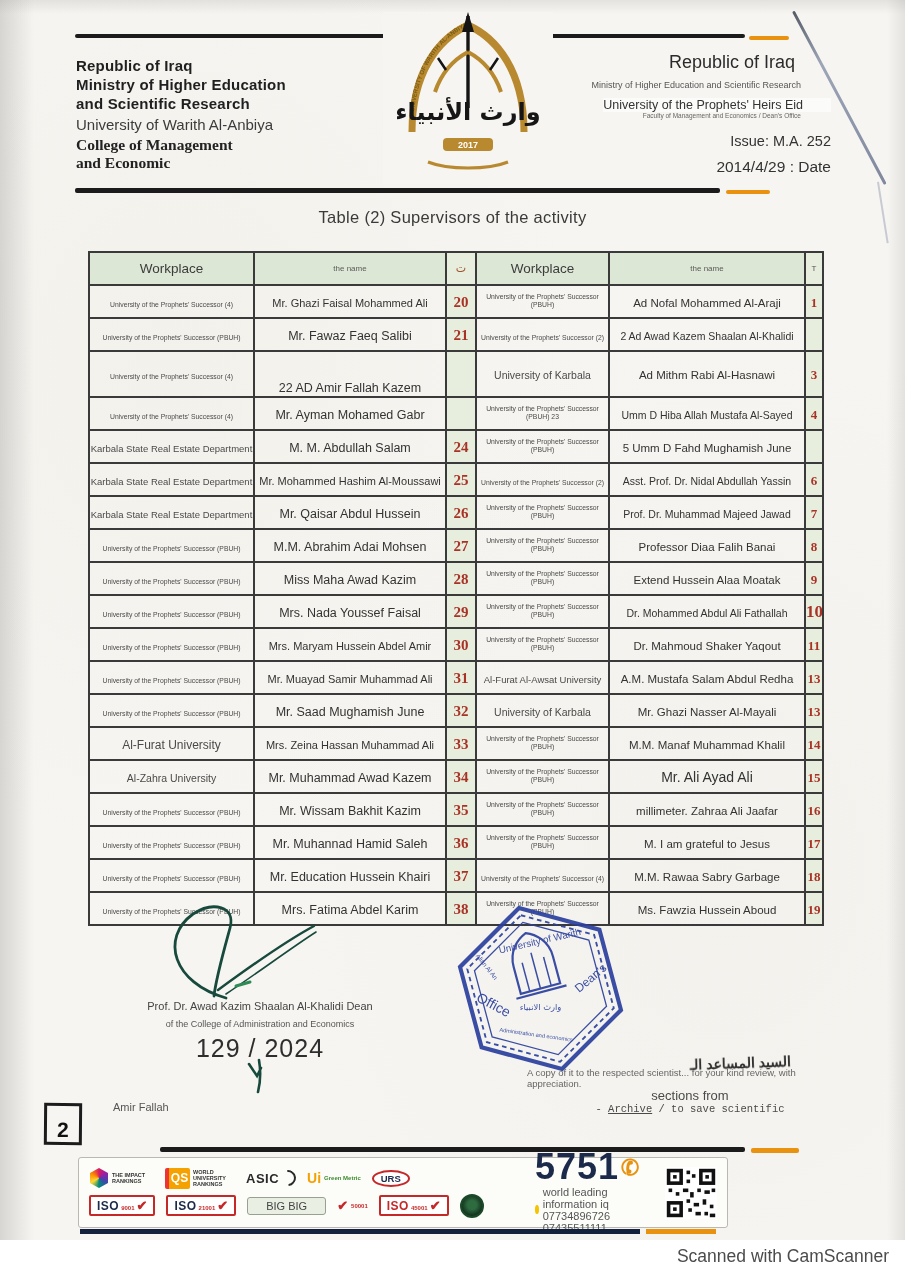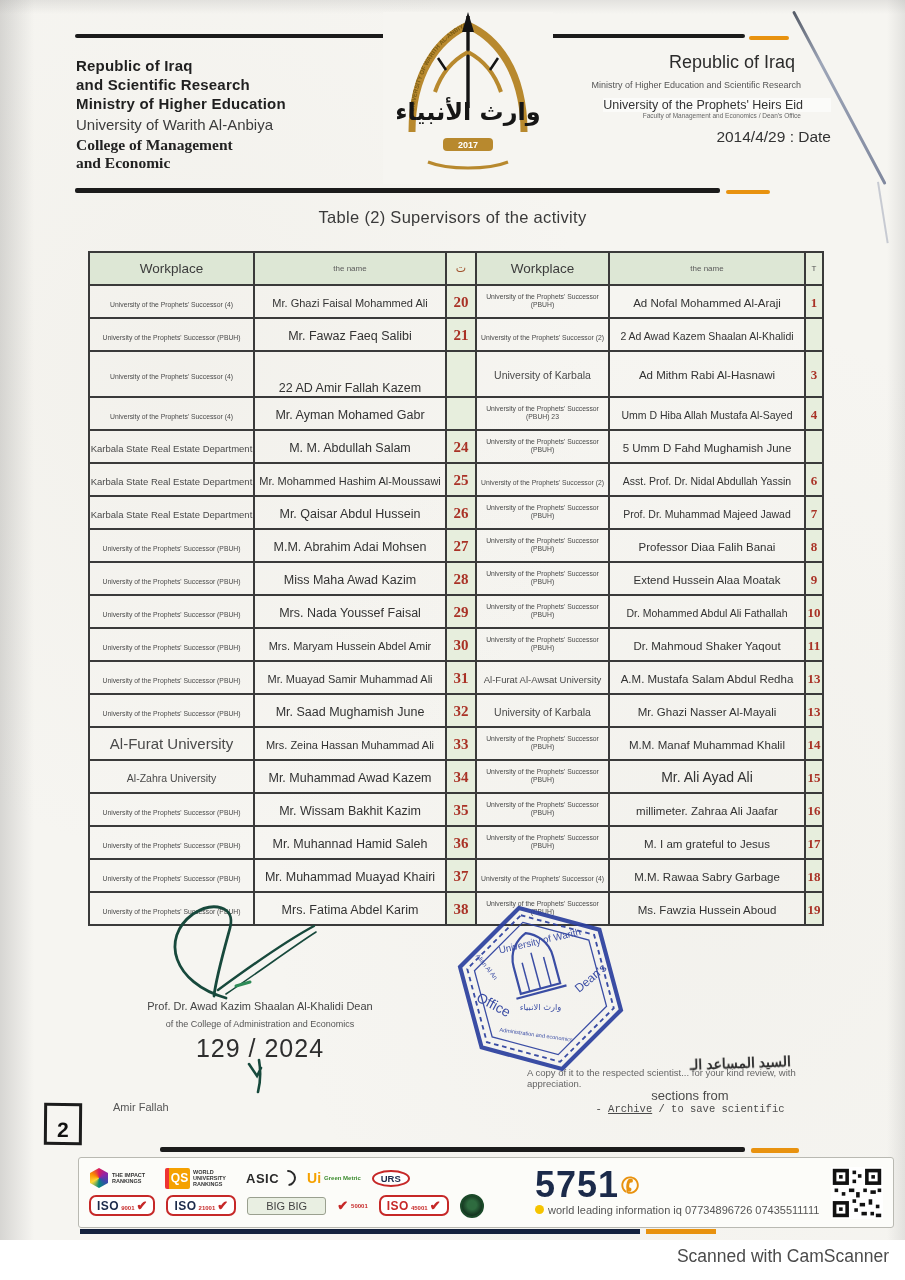--- a/index.html
+++ b/index.html
@@ -81,36 +81,36 @@
   .arabic-overlay{position:absolute;left:690px;top:1055px;font-size:14px;font-weight:bold;color:#2b2b2b;filter:blur(.3px);transform:rotate(-2deg);}
   .sections-line{position:absolute;left:590px;top:1088px;width:200px;text-align:center;font-size:13px;color:#4a4a4a;}
   .archive-line{position:absolute;left:555px;top:1103px;width:270px;text-align:center;font-size:10.5px;color:#4a4a4a;font-family:Liberation Mono, monospace;}
   .archive-line .u{text-decoration:underline;}
 
   .page-box{position:absolute;left:44px;top:1103px;width:32px;height:36px;border:3px solid #1c1c1c;
     font-size:21px;font-weight:bold;color:#111;display:flex;align-items:flex-end;justify-content:center;transform:rotate(.5deg);background:#f6f5f1;}
   .handler{position:absolute;left:113px;top:1101px;font-size:11px;color:#555;}
 
   
-  .footer-box{position:absolute;left:78px;top:1157px;width:816px;height:71px;background:#fcfcf9;
+  .footer-box{position:absolute;left:78px;top:1157px;width:650px;height:71px;background:#fcfcf9;
     border:1px solid #b9b9b2;border-radius:3px;box-sizing:border-box;display:flex;align-items:center;padding:4px 10px;gap:10px;}
   .badges{display:flex;flex-direction:column;gap:5px;width:430px;flex:0 0 auto;}
   .brow{display:flex;align-items:center;gap:11px;}
   .badge{display:flex;align-items:center;gap:3px;}
   .impact-hex{width:20px;height:20px;border-radius:4px;
     background:conic-gradient(#d81b60,#8e24aa,#3949ab,#00897b,#fdd835,#fb8c00,#d81b60);
     clip-path:polygon(50% 0,95% 25%,95% 75%,50% 100%,5% 75%,5% 25%);}
   .tiny-label{font-size:5.5px;font-weight:bold;color:#333;line-height:1.15;width:42px;}
   .qs-sq{width:21px;height:21px;background:#f5a100;border-left:4px solid #e33;color:#fff;font-weight:bold;font-size:12px;display:flex;align-items:center;justify-content:center;border-radius:2px;}
   .asic-txt{font-size:13px;font-weight:bold;color:#2a2a2a;letter-spacing:.5px;}
   .asic-arc{width:12px;height:12px;border:2.5px solid #2a2a2a;border-left-color:transparent;border-bottom-color:transparent;border-radius:50%;transform:rotate(40deg);margin-left:-2px;}
   .ui-txt{font-size:14px;font-weight:bold;color:#f5a100;}
   .ui-lbl{font-size:6px;font-weight:bold;color:#3c8c2f;line-height:1.1;}
   .urs-oval{border:2.5px solid #c62828;border-radius:50%;padding:1px 7px;font-size:9.5px;font-weight:bold;color:#1b2a4a;background:#fff;}
-  .iso-pill{border:2px solid #c62828;border-radius:7px;background:#fff;padding:1px 6px;display:flex;align-items:baseline;gap:2px;}
+  .iso-pill{border:2px solid #c62828;border-radius:2px;background:#fff;padding:1px 6px;display:flex;align-items:baseline;gap:2px;}
   .iso-pill .iso{font-size:12px;font-weight:bold;color:#1b2a4a;letter-spacing:.5px;}
   .iso-pill .n{font-size:6px;color:#c62828;font-weight:bold;}
   .chk{color:#c62828;font-size:13px;font-weight:bold;}
   .big-pill{background:#e9efe2;border:1px solid #9aa08f;border-radius:3px;padding:2px 18px;font-size:11px;color:#444;}
   .round-emb{width:20px;height:20px;border:2.5px solid #1b4a2a;border-radius:50%;background:radial-gradient(circle at 50% 45%, #2e6b3f 30%, #14331f 70%);}
 
   .addr{flex:1 1 auto;display:flex;flex-direction:column;justify-content:center;gap:2px;padding-left:6px;}
   .addr-top{display:flex;align-items:center;gap:4px;}
   .addr-lines{text-align:left;}
   .addr1{font-size:10px;color:#6a6a6a;}
@@ -153,32 +153,33 @@
     <text x="85" y="136" text-anchor="middle" font-size="9" font-weight="bold" fill="#fff">2017</text>
     <path d="M45,150 C65,158 105,158 125,150" fill="none" stroke="#b8892e" stroke-width="3"></path>
   </svg>
 </div>
 
 <div class="crease"></div>
 <div class="crease2"></div>
 
 <div class="hdr-left">
   <div class="b">Republic of Iraq</div>
+  <div class="b">Ministry of Higher Education</div>
   <div class="b">and Scientific Research</div>
-  <div class="b">Ministry of Higher Education</div>
   <div class="r">University of Warith Al-Anbiya</div>
   <div class="serif">College of Management</div>
   <div class="serif">and Economic</div>
 </div>
 
 <div class="hdr-right">
   <div class="l1">Republic of Iraq</div>
   <div class="l2">Ministry of Higher Education and Scientific Research</div>
   <div class="l3">University of the Prophets' Heirs Eid</div>
   <div class="l4">Faculty of Management and Economics / Dean's Office</div>
+  <div class="l5">Issue: M.A. 252</div>
   <div class="l6">2014/4/29 : Date</div>
 </div>
 
 <div class="rule" style="left:75px;top:188px;width:645px;height:4.5px;"></div>
 <div class="rule orange" style="left:726px;top:190px;width:44px;height:4px;"></div>
 
 <div class="doc-title">Table (2) Supervisors of the activity</div>
 
 <div class="tbl-wrap">
   <table class="sup">
@@ -272,21 +273,21 @@
     <td><span class="wp" style="font-size: 6.8px;">University of the Prophets' Successor (PBUH)</span></td>
     <td><span class="nm" style="font-size: 11.5px;">Extend Hussein Alaa Moatak</span></td>
     <td class="numcol"><span class="num" style="font-size: 13px;">9</span></td>
   </tr>
         <tr>
     <td><span class="wp" style="font-size: 6.8px;">University of the Prophets' Successor (PBUH)</span></td>
     <td><span class="nm" style="font-size: 12.5px;">Mrs. Nada Youssef Faisal</span></td>
     <td class="numcol"><span class="num" style="font-size: 15px;">29</span></td>
     <td><span class="wp" style="font-size: 6.8px;">University of the Prophets' Successor (PBUH)</span></td>
     <td><span class="nm" style="font-size: 10.5px;">Dr. Mohammed Abdul Ali Fathallah</span></td>
-    <td class="numcol"><span class="num" style="font-size: 13px; margin-top: 8px;">10</span></td>
+    <td class="numcol"><span class="num" style="font-size: 17px; margin-top: 8px;">10</span></td>
   </tr>
         <tr>
     <td><span class="wp" style="font-size: 6.8px;">University of the Prophets' Successor (PBUH)</span></td>
     <td><span class="nm" style="font-size: 11px;">Mrs. Maryam Hussein Abdel Amir</span></td>
     <td class="numcol"><span class="num" style="font-size: 15px;">30</span></td>
     <td><span class="wp" style="font-size: 6.8px;">University of the Prophets' Successor (PBUH)</span></td>
     <td><span class="nm" style="font-size: 11.5px;">Dr. Mahmoud Shaker Yaqout</span></td>
     <td class="numcol"><span class="num" style="font-size: 13px;">11</span></td>
   </tr>
         <tr>
@@ -299,21 +300,21 @@
   </tr>
         <tr>
     <td><span class="wp" style="font-size: 6.8px;">University of the Prophets' Successor (PBUH)</span></td>
     <td><span class="nm" style="font-size: 12.5px;">Mr. Saad Mughamish June</span></td>
     <td class="numcol"><span class="num" style="font-size: 15px;">32</span></td>
     <td><span class="wp" style="font-size: 10.5px;">University of Karbala</span></td>
     <td><span class="nm" style="font-size: 11.5px;">Mr. Ghazi Nasser Al-Mayali</span></td>
     <td class="numcol"><span class="num" style="font-size: 13px;">13</span></td>
   </tr>
         <tr>
-    <td><span class="wp" style="font-size: 15px;">Al-Furat University</span></td>
+    <td><span class="wp" style="font-size: 12px;">Al-Furat University</span></td>
     <td><span class="nm" style="font-size: 11px;">Mrs. Zeina Hassan Muhammad Ali</span></td>
     <td class="numcol"><span class="num" style="font-size: 15px;">33</span></td>
     <td><span class="wp" style="font-size: 6.8px;">University of the Prophets' Successor (PBUH)</span></td>
     <td><span class="nm" style="font-size: 11.5px;">M.M. Manaf Muhammad Khalil</span></td>
     <td class="numcol"><span class="num" style="font-size: 13px;">14</span></td>
   </tr>
         <tr>
     <td><span class="wp" style="font-size: 10.5px;">Al-Zahra University</span></td>
     <td><span class="nm" style="font-size: 12.5px;">Mr. Muhammad Awad Kazem</span></td>
     <td class="numcol"><span class="num" style="font-size: 15px;">34</span></td>
@@ -332,21 +333,21 @@
         <tr>
     <td><span class="wp" style="font-size: 6.8px;">University of the Prophets' Successor (PBUH)</span></td>
     <td><span class="nm" style="font-size: 12.5px;">Mr. Muhannad Hamid Saleh</span></td>
     <td class="numcol"><span class="num" style="font-size: 15px;">36</span></td>
     <td><span class="wp" style="font-size: 6.8px;">University of the Prophets' Successor (PBUH)</span></td>
     <td><span class="nm" style="font-size: 11.5px;">M. I am grateful to Jesus</span></td>
     <td class="numcol"><span class="num" style="font-size: 13px;">17</span></td>
   </tr>
         <tr>
     <td><span class="wp" style="font-size: 6.8px;">University of the Prophets' Successor (PBUH)</span></td>
-    <td><span class="nm" style="font-size: 12.5px;">Mr. Muhammad Muayad Khairi</span></td>
+    <td><span class="nm" style="font-size: 12.5px;">Mr. Education Hussein Khairi</span></td>
     <td class="numcol"><span class="num" style="font-size: 15px;">37</span></td>
     <td><span class="wp" style="font-size: 6.8px;">University of the Prophets' Successor (4)</span></td>
     <td><span class="nm" style="font-size: 11.5px;">M.M. Rawaa Sabry Garbage</span></td>
     <td class="numcol"><span class="num" style="font-size: 13px;">18</span></td>
   </tr>
         <tr>
     <td><span class="wp" style="font-size: 6.8px;">University of the Prophets' Successor (PBUH)</span></td>
     <td><span class="nm" style="font-size: 12.5px;">Mrs. Fatima Abdel Karim</span></td>
     <td class="numcol"><span class="num" style="font-size: 15px;">38</span></td>
     <td><span class="wp" style="font-size: 6.8px;">University of the Prophets' Successor (PBUH)</span></td>

